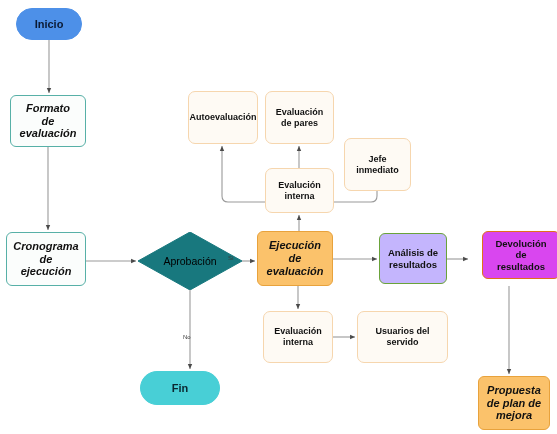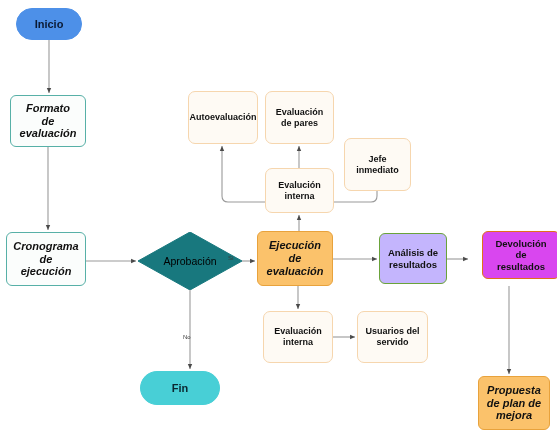--- a/index.html
+++ b/index.html
@@ -198,21 +198,21 @@
   <div class="node rect-light" style="left:344px;top:91px;width:67px;height:53px;background:#fefaf4;border:1.2px solid #f6d6ae;margin-top:47px;">
     <span>Jefe
 inmediato</span>
   </div>
 
   <div class="node rect-light" style="left:263px;top:311px;width:70px;height:52px;background:#fefaf4;border:1.2px solid #f6d6ae;">
     <span>Evaluación
 interna</span>
   </div>
 
-  <div class="node rect-light" style="left:357px;top:311px;width:71px;height:52px;background:#fefaf4;border:1.2px solid #f6d6ae;">
+  <div class="node rect-light" style="left:357px;top:311px;width:91px;height:52px;background:#fefaf4;border:1.2px solid #f6d6ae;">
     <span>Usuarios del
 servido</span>
   </div>
 
   <div class="edge-label" style="left:228px;top:255px;">Sí</div>
   <div class="edge-label" style="left:183px;top:334px;">No</div>
 
 </div>
 
 </body></html>

